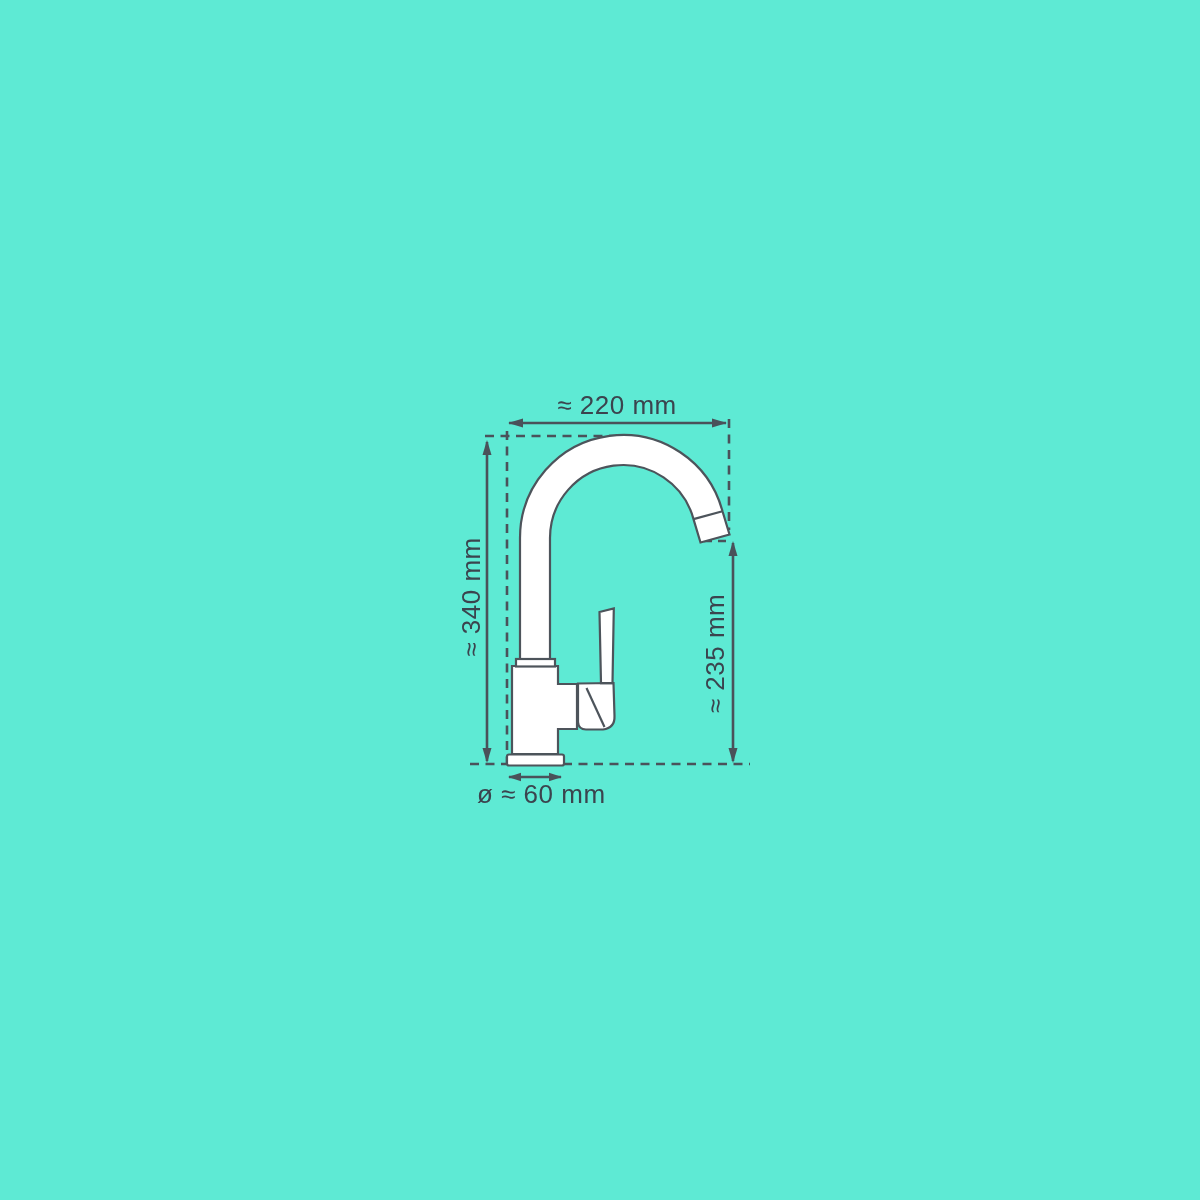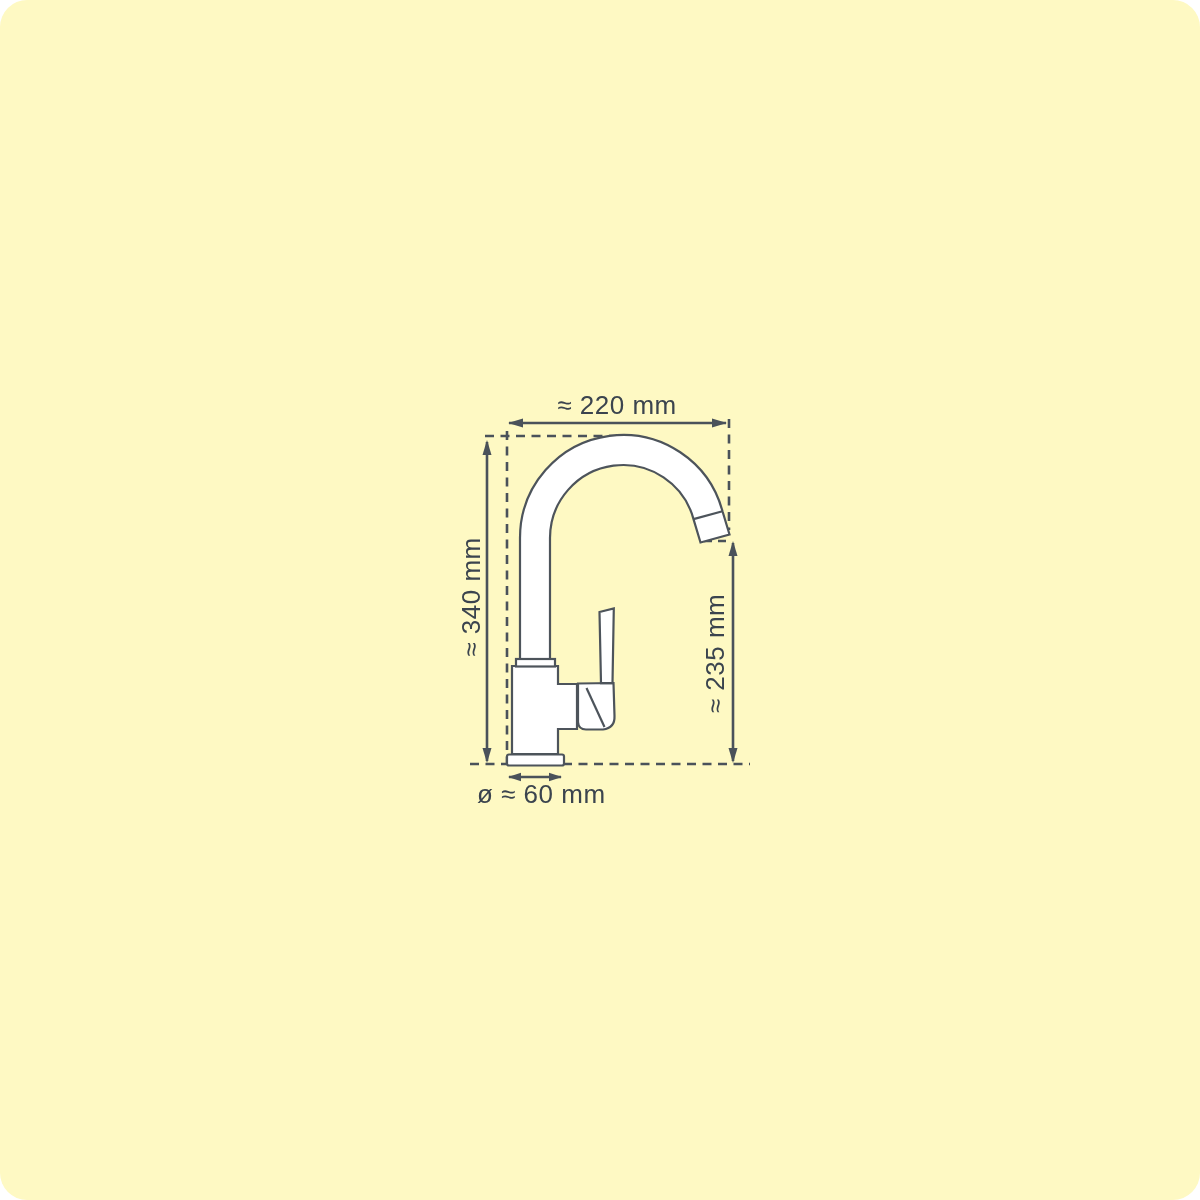--- a/index.html
+++ b/index.html
@@ -1,16 +1,16 @@
 <!DOCTYPE html>
 <html><head>
 <meta charset="utf-8">
 <style>
   html,body{margin:0;padding:0;background:#fff;}
-  .canvas{position:relative;width:1200px;height:1200px;background:#fef9c3;overflow:hidden;border-radius:27px;}
+  .canvas{position:relative;width:1200px;height:1200px;background:#5eead4;overflow:hidden;}
   svg{position:absolute;left:0;top:0;}
   .dash{fill:none;stroke-width:2.6;stroke-dasharray:9 6.5;stroke-linecap:butt;}
   .dash-short{fill:none;stroke-width:2.6;stroke-dasharray:8 6;}
   .dimline{fill:none;stroke-width:2.6;}
   .outline{fill:#ffffff;stroke-width:2.2;stroke-linejoin:miter;}
   .innerline{fill:none;stroke-width:2.2;}
   .dimtext{font-family:"Liberation Sans","DejaVu Sans",sans-serif;font-size:26px;letter-spacing:0.5px;}
 </style>
 </head>
 <body>

